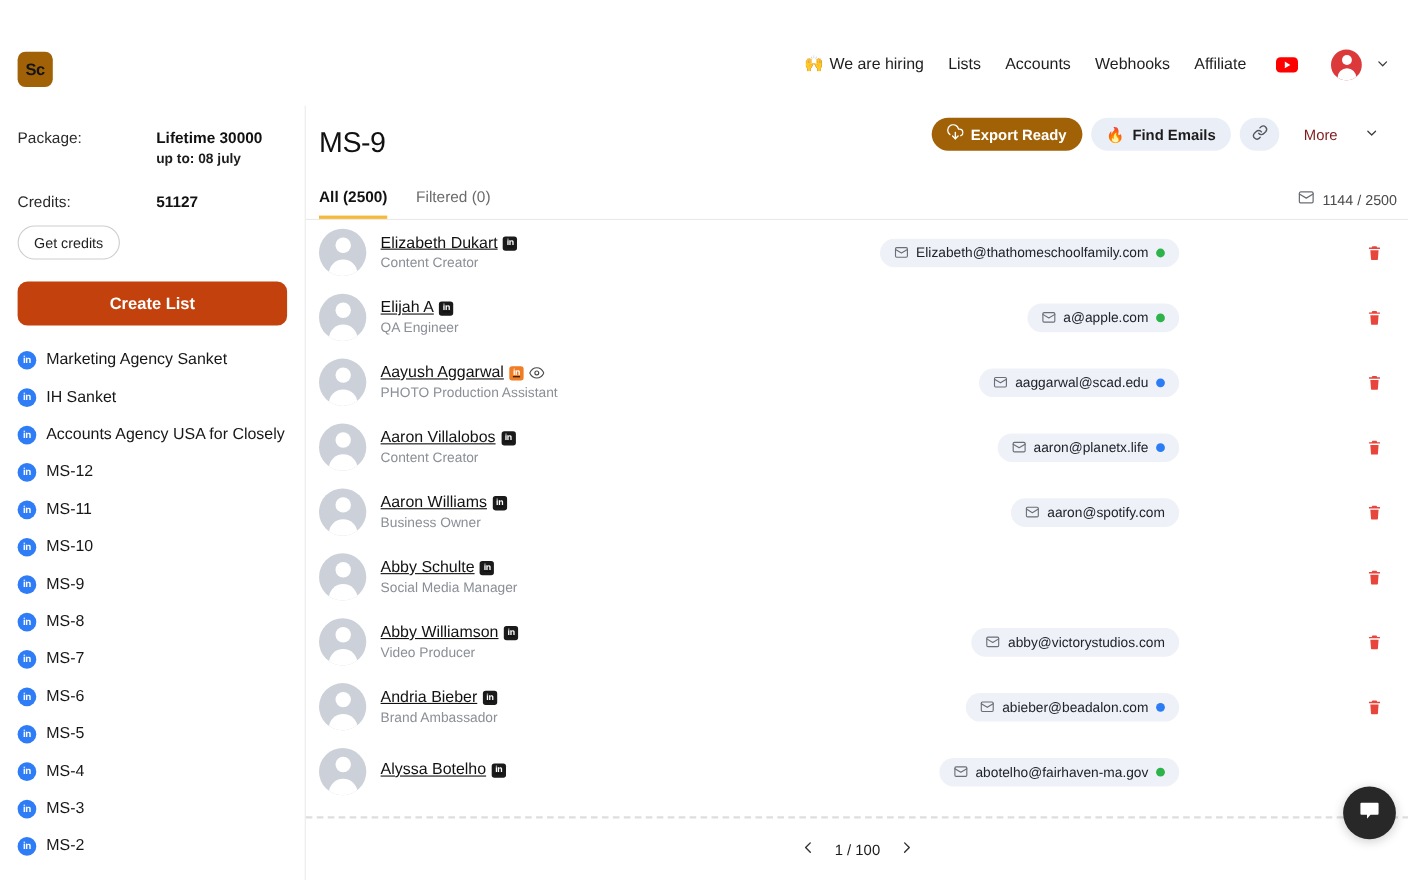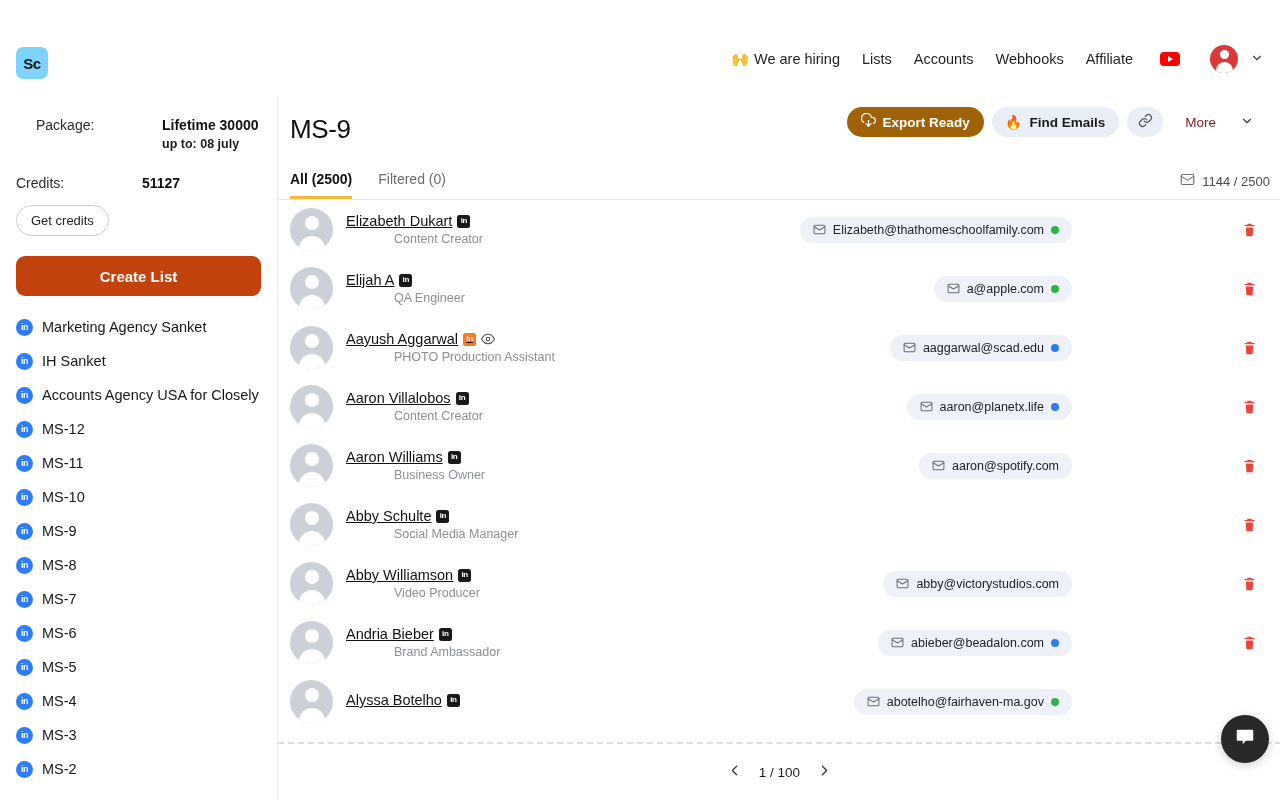--- a/index.html
+++ b/index.html
@@ -12,21 +12,21 @@
   }
 
   
   .topnav {
     position: absolute; top: 0; left: 0; width: 1280px; height: 96px;
     display: flex; align-items: flex-start;
   }
   .logo {
     position: absolute; left: 16px; top: 47px;
     width: 32px; height: 32px; border-radius: 7px;
-    background: #7dd3fc;
+    background: #a16207;
     display: flex; align-items: center; justify-content: center;
     font-size: 15px; font-weight: bold; color: #141414;
     letter-spacing: -0.3px;
   }
   .nav-right {
     position: absolute; right: 16px; top: 45px;
     display: flex; align-items: center; gap: 0px;
   }
   .nav-link {
     font-size: 14.5px; color: #1f1f1f; padding: 0 11px;
@@ -57,21 +57,21 @@
     margin-left: 12px; color: #4b4b4b; font-size: 13px; cursor: pointer;
     display: inline-block;
   }
 
   
   .sidebar {
     position: absolute; top: 96px; left: 0; width: 277px; height: 704px;
     background: #fff; padding: 0 16px;
   }
   .pkg-row {
-    display: flex; align-items: flex-start; margin-top: 21px; margin-left: 20px;
+    display: flex; align-items: flex-start; margin-top: 21px;
   }
   .pkg-label { font-size: 14px; color: #2b2b2b; width: 126px; }
   .pkg-val { font-size: 14px; font-weight: bold; color: #111; line-height: 17px;}
   .pkg-sub { font-size: 12.5px; font-weight: bold; color: #1c1c1c; margin-top: 3px;}
   .credits-row { display: flex; align-items: center; margin-top: 24px; }
   .credits-label { font-size: 14px; color: #2b2b2b; width: 126px; }
   .credits-val { font-size: 14px; font-weight: bold; color: #111; }
   .get-credits {
     margin-top: 14px; display: inline-block;
     border: 1px solid #cdcdcd; border-radius: 16px;
@@ -148,21 +148,21 @@
   .av {
     width: 43px; height: 43px; border-radius: 50%; background: #ccd1d9;
     position: relative; overflow: hidden; flex: 0 0 auto;
   }
   .av .head { width:14px;height:14px;border-radius:50%;background:#fff;position:absolute;top:8px;left:14.5px;}
   .av .body { width:26px;height:16px;border-radius:13px 13px 0 0;background:#fff;position:absolute;bottom:-1px;left:8.5px;}
   .who { margin-left: 13px; width: 430px; }
   .nm {
     font-size: 14.5px; color: #111; display: flex; align-items: center; gap: 5px; text-decoration: underline;
   }
-  .ttl { font-size: 12.5px; color: #8b8f96; margin-top: 3px; margin-left: 48px; }
+  .ttl { font-size: 12.5px; color: #8b8f96; margin-top: 3px; }
   .in-badge {
     width: 13px; height: 13px; border-radius: 2.5px;
     background: #1a1a1a; color: #fff;
     font-size: 8px; font-weight: bold; letter-spacing: -0.3px;
     display: inline-flex; align-items: center; justify-content: center;
     flex: 0 0 auto; padding-bottom: 1px;
   }
   .in-badge.orange { background: #f07c23; }
   .eye { color: #4a4a4a; font-size: 12px; display: inline-flex; }
 

